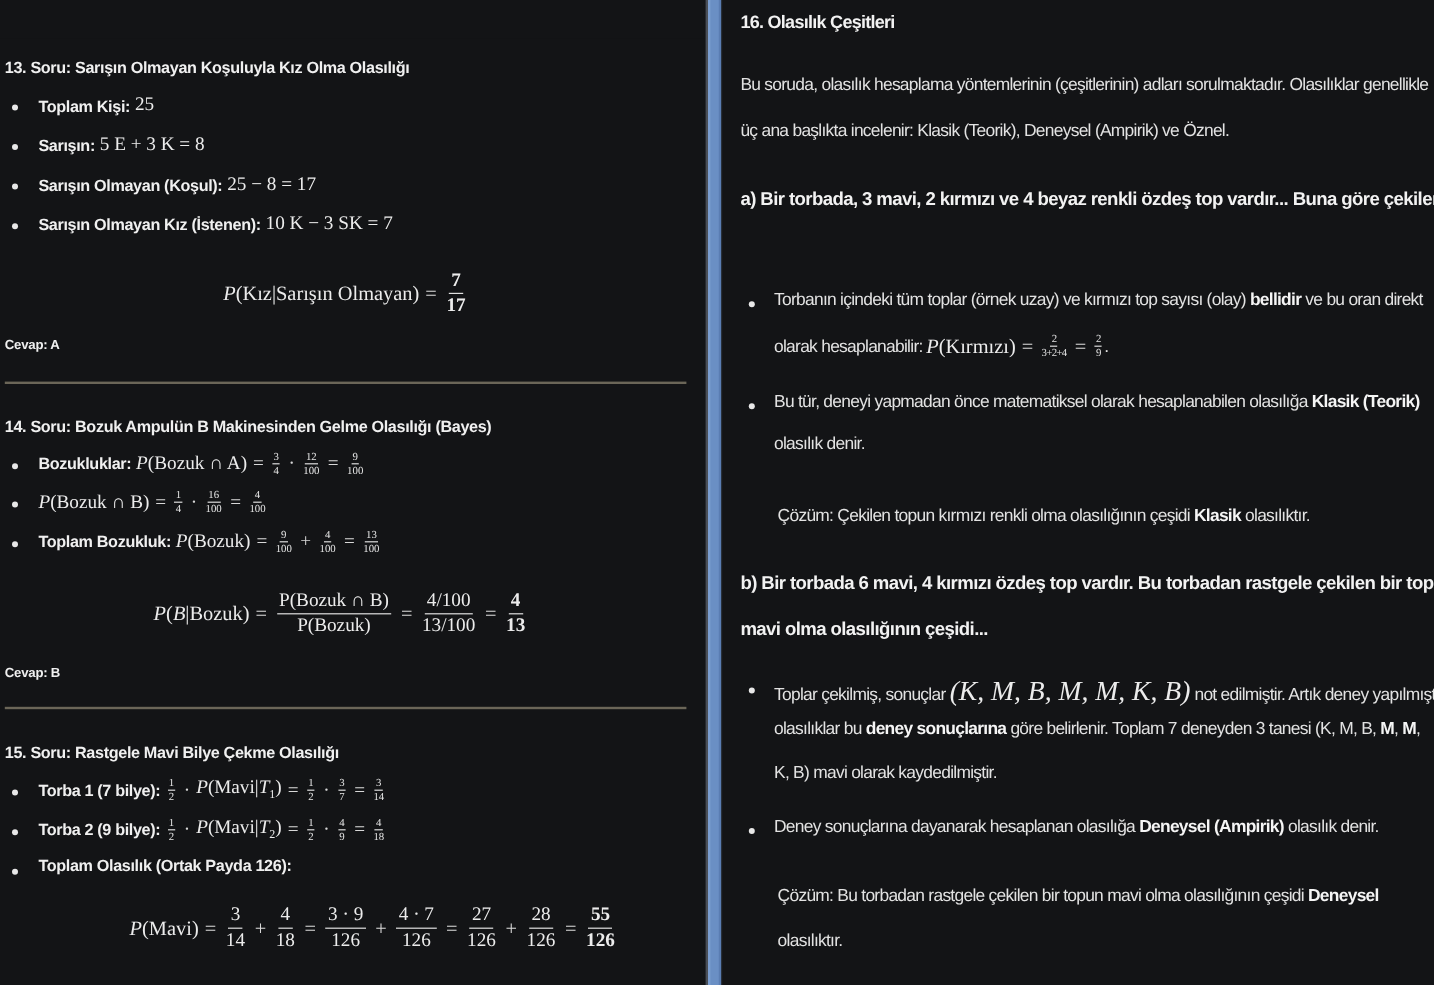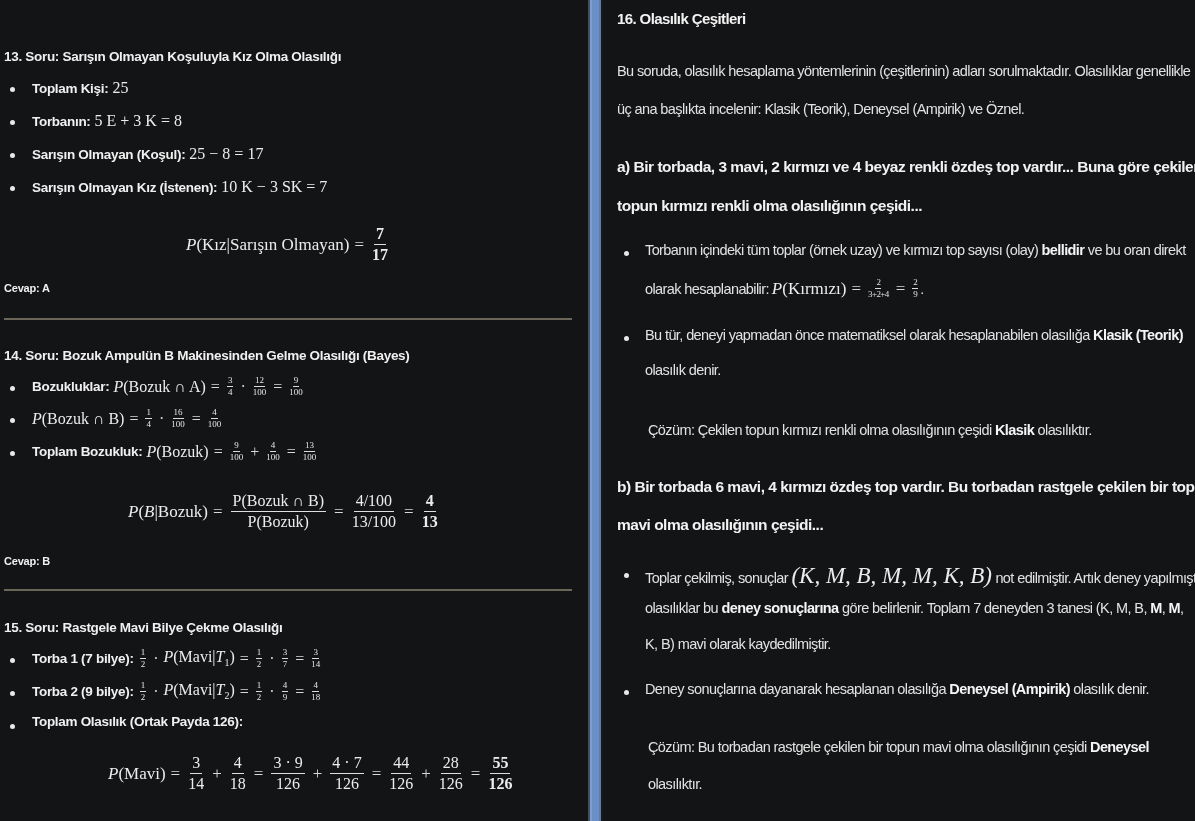--- a/index.html
+++ b/index.html
@@ -51,21 +51,21 @@
   <div class="q-title" style="top:17px">13. Soru: Sarışın Olmayan Koşuluyla Kız Olma Olasılığı</div>
 
   <span class="bullet" style="top:55px"></span>
   <div class="item" style="top:47px">
     <span class="label">Toplam Kişi:</span>
     <span class="math">25</span>
   </div>
 
   <span class="bullet" style="top:88px"></span>
   <div class="item" style="top:80px">
-    <span class="label">Torbanın:</span>
+    <span class="label">Sarışın:</span>
     <span class="math">5 E + 3 K = 8</span>
   </div>
 
   <span class="bullet" style="top:121px"></span>
   <div class="item" style="top:113px">
     <span class="label">Sarışın Olmayan (Koşul):</span>
     <span class="math">25 − 8 = 17</span>
   </div>
 
   <span class="bullet" style="top:154px"></span>
@@ -255,21 +255,21 @@
         <span class="num">3 · 9</span>
         <span class="den">126</span>
       </span>
     <span class="op">+</span>
     <span class="bfrac">
         <span class="num">4 · 7</span>
         <span class="den">126</span>
       </span>
     <span class="op">=</span>
     <span class="bfrac">
-        <span class="num">44</span>
+        <span class="num">27</span>
         <span class="den">126</span>
       </span>
     <span class="op">+</span>
     <span class="bfrac">
         <span class="num">28</span>
         <span class="den">126</span>
       </span>
     <span class="op">=</span>
     <span class="bfrac bold">
         <span class="num">55</span>
@@ -285,21 +285,20 @@
   <div class="bar"></div>
 </div>
 
 <div id="right-panel" class="panel rp">
   <div class="h" style="top:10px">16. Olasılık Çeşitleri</div>
 
   <div class="line" style="left:14px; top:63px">Bu soruda, olasılık hesaplama yöntemlerinin (çeşitlerinin) adları sorulmaktadır. Olasılıklar genellikle</div>
   <div class="line" style="left:14px; top:101px">üç ana başlıkta incelenir: Klasik (Teorik), Deneysel (Ampirik) ve Öznel.</div>
 
   <div class="sub-h" style="top:158px">a) Bir torbada, 3 mavi, 2 kırmızı ve 4 beyaz renkli özdeş top vardır... Buna göre çekilen</div>
-  <div class="sub-h" style="top:197px">topun kırmızı renkli olma olasılığının çeşidi...</div>
 
   <span class="bullet" style="top:251px"></span>
   <div class="line" style="left:42px; top:242px">
     <span>Torbanın içindeki tüm toplar (örnek uzay) ve kırmızı top sayısı (olay) </span><b>bellidir</b><span> ve bu oran direkt</span>
   </div>
   <div class="line" style="left:42px; top:278px; display:flex; align-items:center">
     <span>olarak hesaplanabilir: </span>
     <span class="math" style="margin-left:3px"><i>P</i><span>(Kırmızı)</span></span>
     <span class="math op">=</span>
     <span class="sfrac">

